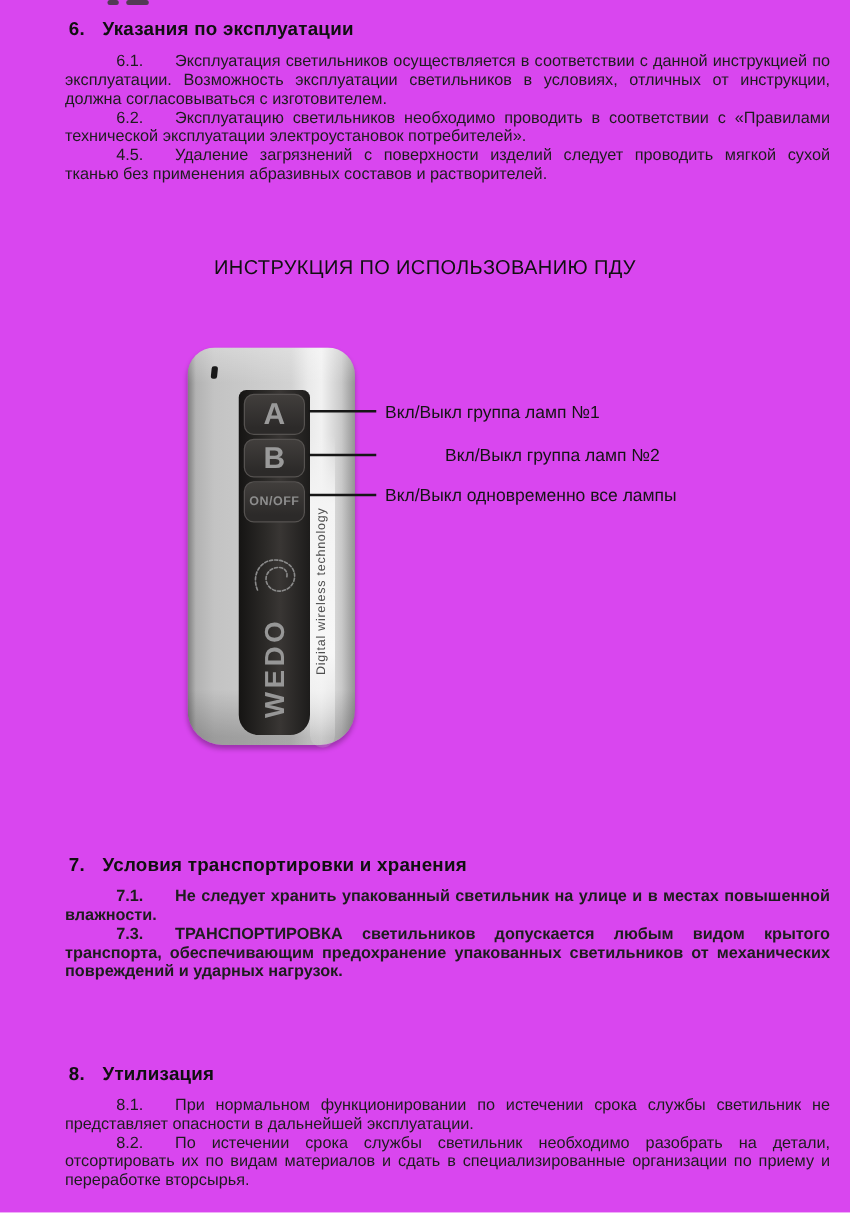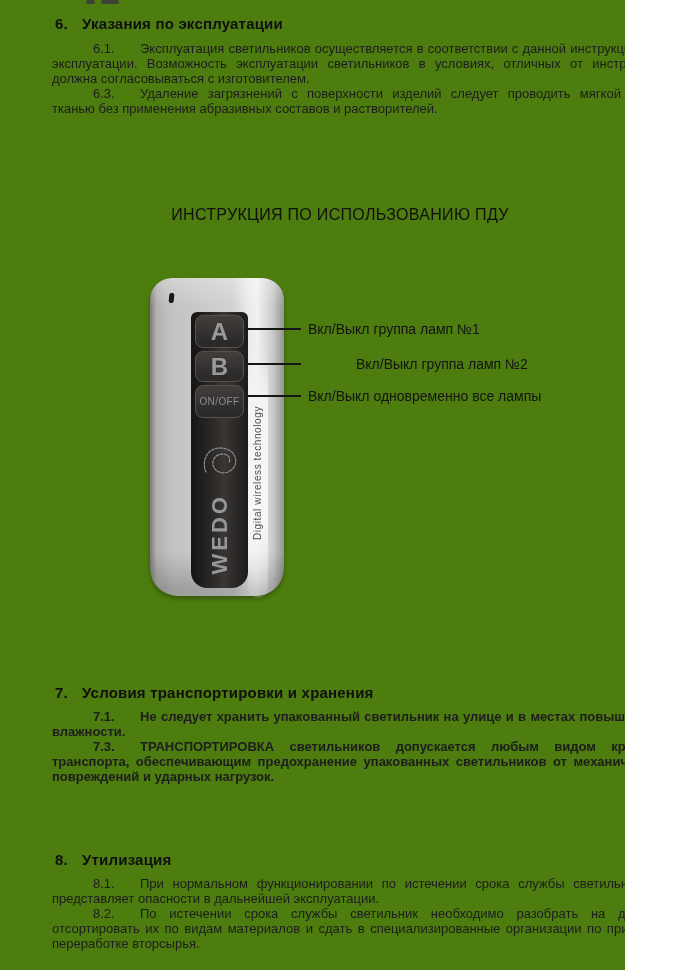--- a/index.html
+++ b/index.html
@@ -1,17 +1,17 @@
 <!DOCTYPE html>
 <html><head>
 <meta charset="utf-8">
 <style>
   html,body { margin:0; padding:0; background:#ffffff; }
   .page {
-    position:relative; width:625px; height:970px; background:#4d7c0f;
+    position:relative; width:680px; height:970px; background:#d946ef;
     font-family:"Liberation Sans", sans-serif; color:#1b1b1b; overflow:hidden;
   }
   .artifact { position:absolute; background:#3a3a3a; border-radius:2px; opacity:.85; }
 
   
   .sec-h {
     position:absolute; left:55px; font-size:15px; font-weight:bold; color:#101010;
     letter-spacing:.2px; white-space:nowrap;
   }
   .sec-h .h-num { display:inline-block; width:27px; }
@@ -55,21 +55,21 @@
   }
   .rc-btn {
     position:absolute; left:4px; width:49px;
     background:linear-gradient(180deg, #413e3c 0%, #2c2a29 85%);
     border:1px solid #555250; border-radius:8px;
     display:flex; align-items:center; justify-content:center;
     color:#9a9a9a; box-sizing:border-box;
   }
   .btn-a { top:3px;  height:33px; font-size:24px; font-weight:bold; }
   .btn-b { top:39px; height:31px; font-size:24px; font-weight:bold; }
-  .btn-onoff { top:73px; height:33px; font-size:10px; font-weight:400; letter-spacing:.4px; color:#8d8d8d; }
+  .btn-onoff { top:73px; height:33px; font-size:10px; font-weight:700; letter-spacing:.4px; color:#8d8d8d; }
 
   .swirl { position:absolute; left:7px; top:128px; width:44px; height:44px; }
   .wedo-wrap { position:absolute; left:0; top:172px; width:57px; height:100px;
                display:flex; align-items:center; justify-content:center; }
   .vertical { writing-mode:vertical-rl; transform:rotate(180deg); }
   .wedo { font-size:22px; font-weight:bold; color:#979797; letter-spacing:3px;
           font-family:"Liberation Sans", sans-serif; }
   .side-wrap { position:absolute; left:97px; top:104px; width:20px; height:182px;
                display:flex; align-items:center; justify-content:center; }
   .side-text { font-size:10px; color:#4f4f4f; letter-spacing:.6px; white-space:nowrap; }
@@ -85,21 +85,22 @@
 <body>
 
 <div class="page">
 
   <div class="artifact" style="left:86px; top:0; width:9px; height:4px;"></div>
   <div class="artifact" style="left:101px; top:0; width:18px; height:4px;"></div>
 
   <h2 class="sec-h" style="top:3px;"><span class="h-num">6.</span><span>Указания по эксплуатации</span></h2>
   <div class="paras" style="top:41px;">
     <p><span class="num">6.1.</span><span>Эксплуатация светильников осуществляется в соответствии с данной инструкцией по эксплуатации. Возможность эксплуатации светильников в условиях, отличных от инструкции, должна согласовываться с изготовителем.</span></p>
-    <p><span class="num">6.3.</span><span>Удаление загрязнений с поверхности изделий следует проводить мягкой сухой тканью без применения абразивных составов и растворителей.</span></p>
+    <p><span class="num">6.2.</span><span>Эксплуатацию светильников необходимо проводить в соответствии с «Правилами технической эксплуатации электроустановок потребителей».</span></p>
+    <p><span class="num">4.5.</span><span>Удаление загрязнений с поверхности изделий следует проводить мягкой сухой тканью без применения абразивных составов и растворителей.</span></p>
   </div>
 
   <div class="pdu-h">ИНСТРУКЦИЯ ПО ИСПОЛЬЗОВАНИЮ ПДУ</div>
 
   <div class="figure">
 
     <div class="remote">
       <div class="led"></div>
       <div class="band"></div>
 

